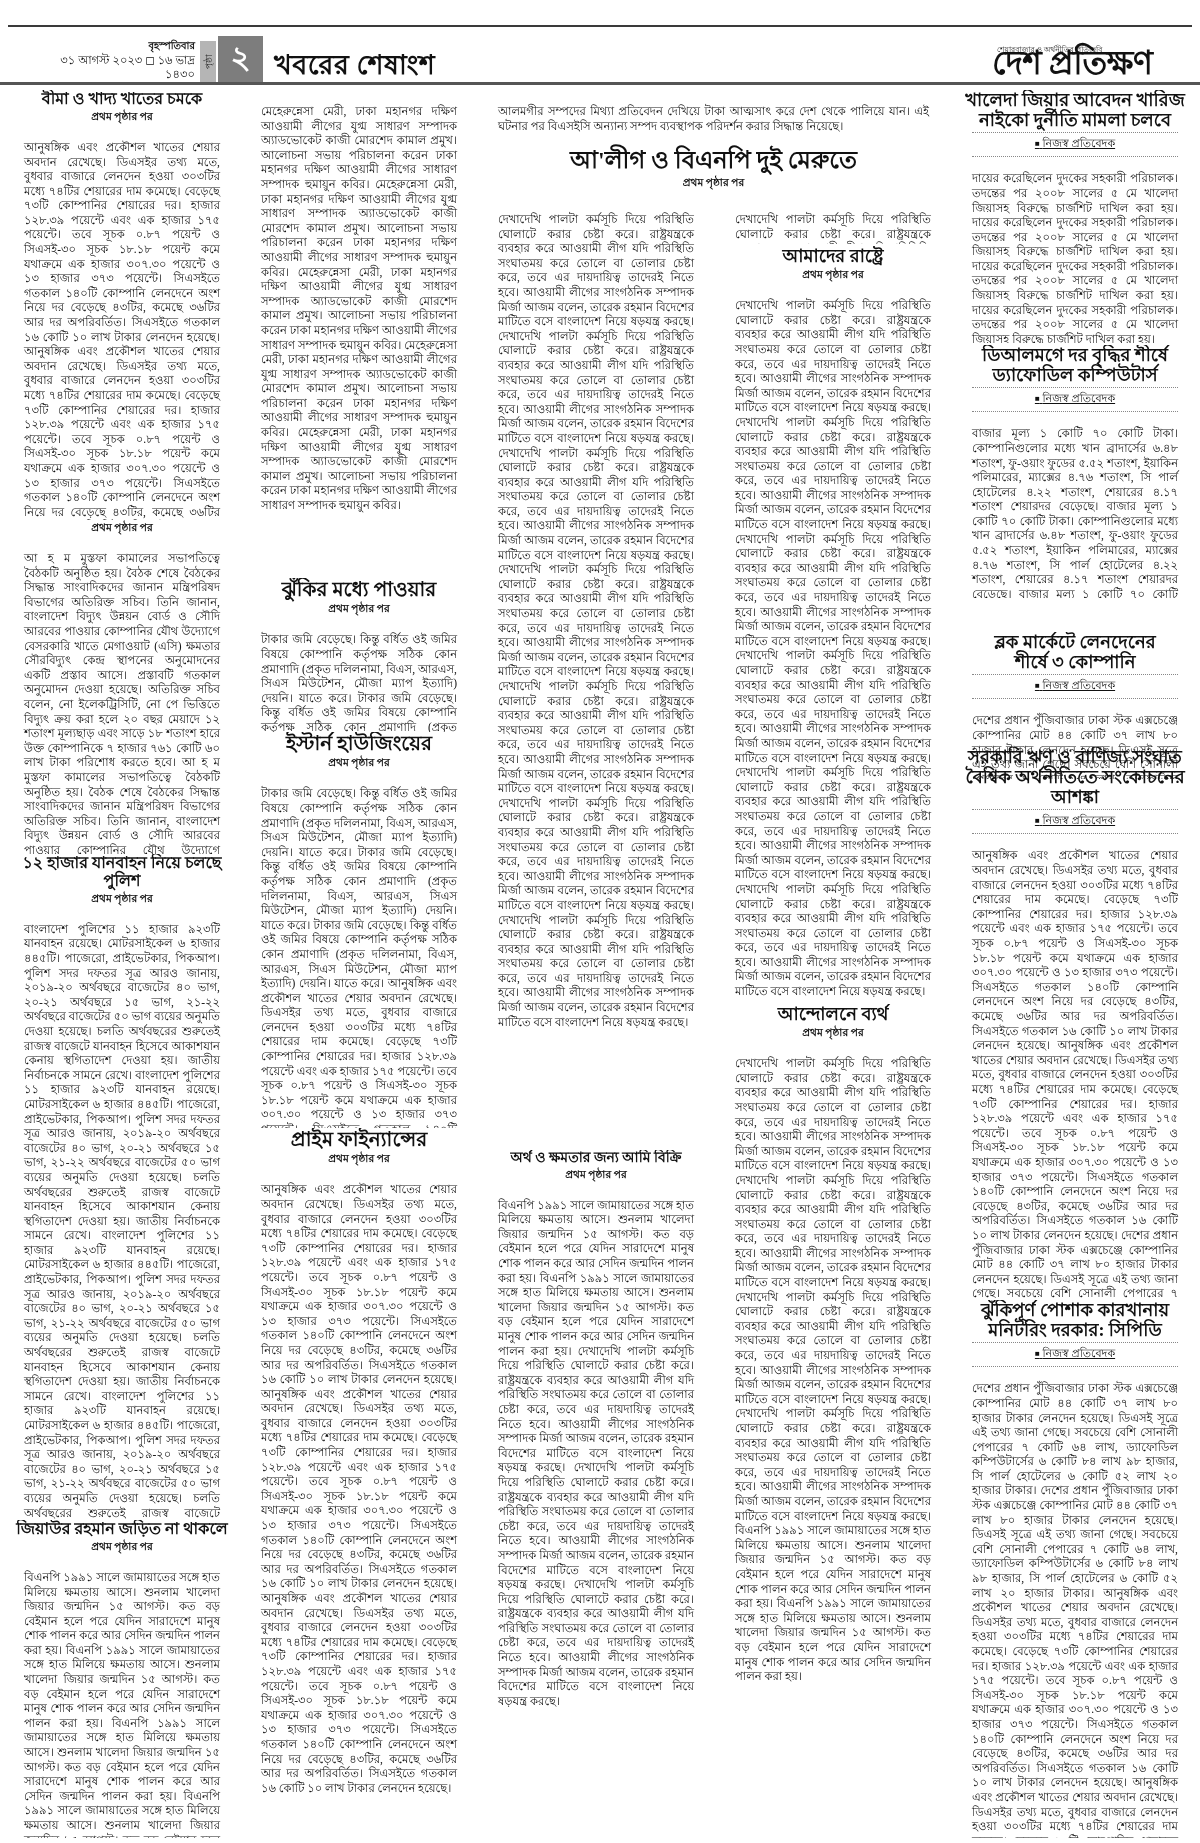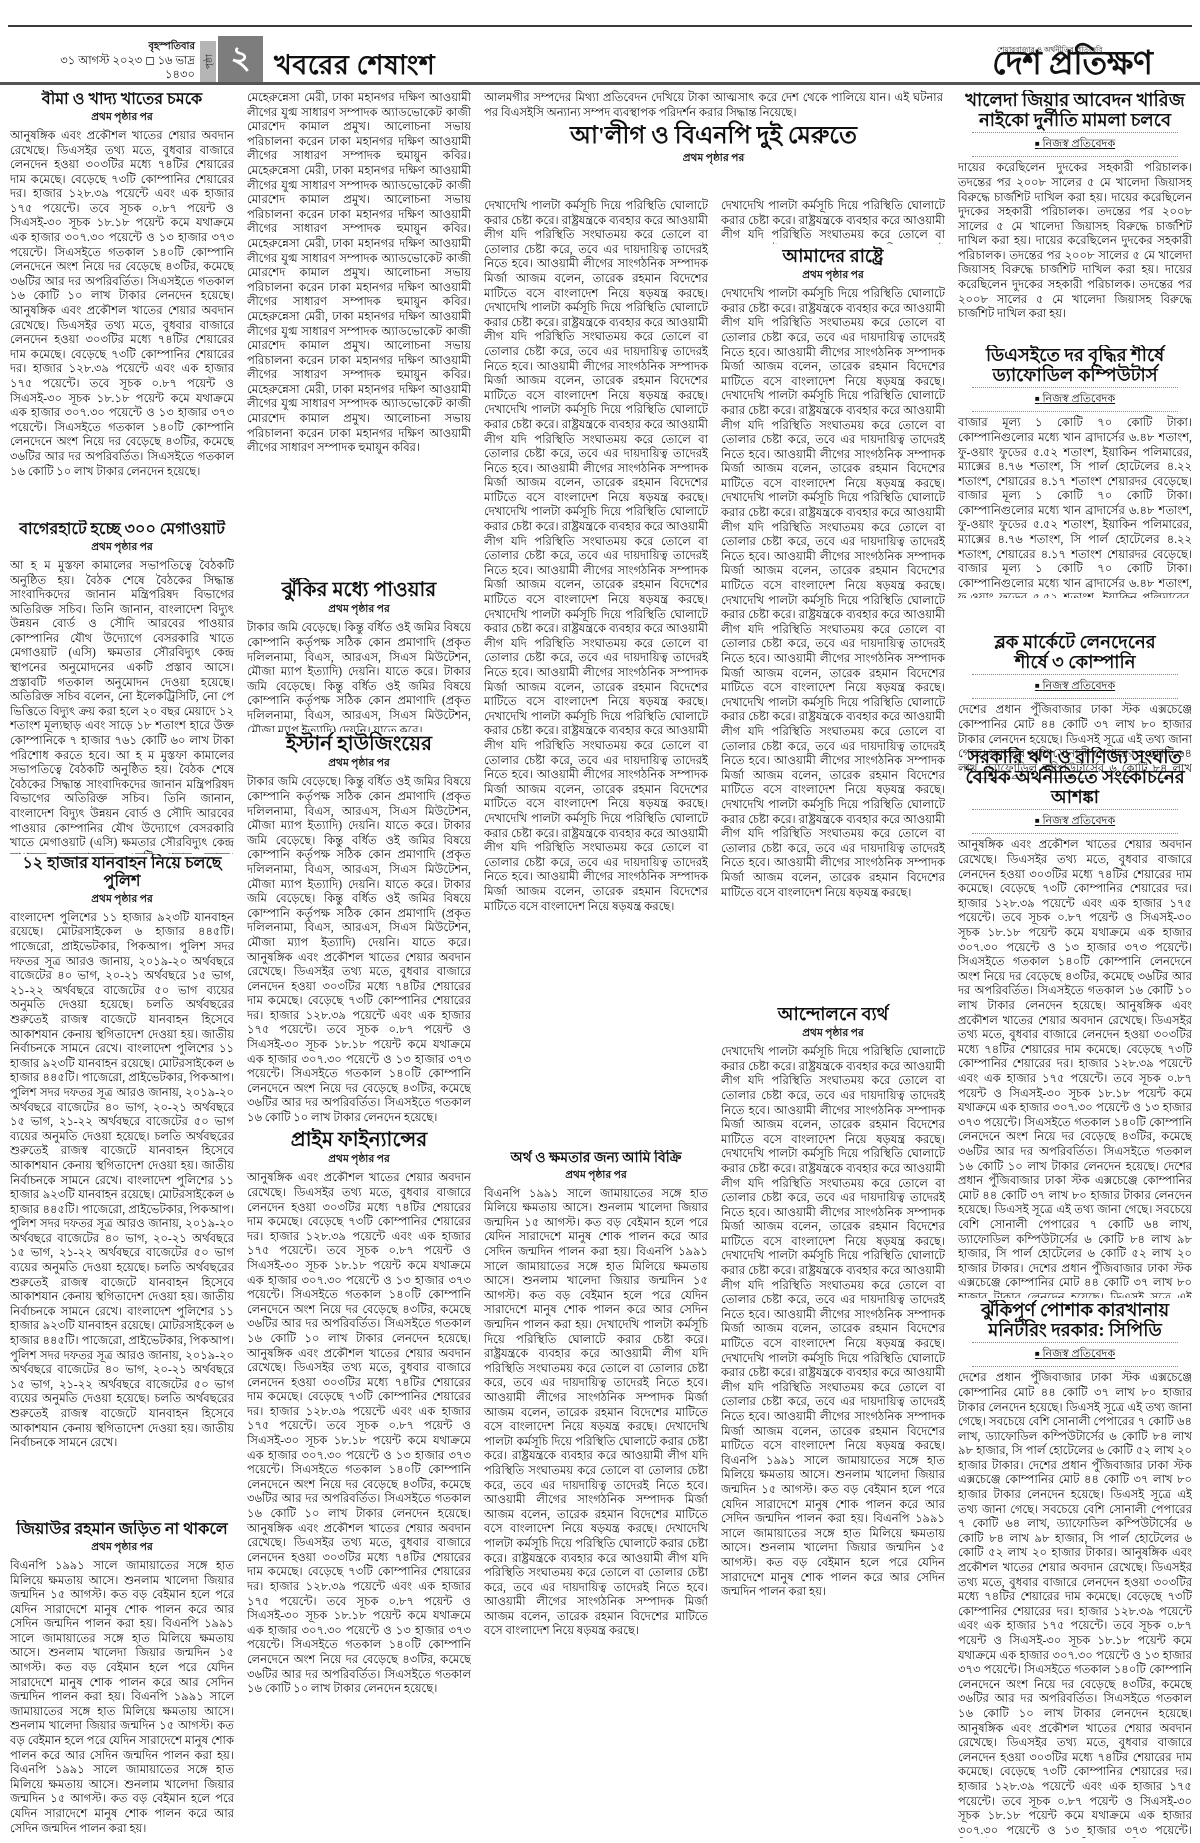--- a/index.html
+++ b/index.html
@@ -26,21 +26,21 @@
   }
   .section-title{position:absolute;left:274px;top:44px;font-size:27px;font-weight:bold;letter-spacing:.5px;}
   .tagline{position:absolute;left:997px;top:44px;width:195px;font-size:7.5px;text-align:left;}
   .paper-name{position:absolute;left:992px;top:46px;width:200px;font-size:33px;font-weight:900;letter-spacing:-.5px;line-height:1.05;}
   
   .art{position:absolute;overflow:hidden;}
   .hl{margin:0 0 1px 0;font-weight:bold;text-align:center;line-height:1.12;}
   .s24{font-size:24px;} .s21{font-size:16px;} .s20{font-size:20px;}
   .s18{font-size:18px;} .s17{font-size:14px;} .s16{font-size:18px;}
   .kick{font-size:10.5px;font-weight:bold;text-align:center;margin:0 0 2px 0;}
-  .bd{margin:0;font-size:11.5px;line-height:1.27;text-align:justify;text-justify:inter-word;}
+  .bd{margin:14px;font-size:11.5px;line-height:1.27;text-align:justify;text-justify:inter-word;}
   .byrow{
     text-align:center;font-size:11px;margin:2px 14px 3px 14px;padding:2px 0;
     border-top:1px dotted #888;border-bottom:1px dotted #888;text-decoration:underline;
   }
   .bullet{font-size:8px;vertical-align:1px;}
 </style>
 </head>
 <body>
 
 <div class="page">
@@ -61,21 +61,20 @@
 
   <div class="rule-mast"></div>
 
   <div class="art" style="left:10px;top:90px;width:224px;height:430px">
     <h2 class="hl s21">বীমা ও খাদ্য খাতের চমকে</h2>
     <div class="kick">প্রথম পৃষ্ঠার পর</div>
     <p class="bd"><span>আনুষঙ্গিক এবং প্রকৌশল খাতের শেয়ার অবদান রেখেছে। ডিএসইর তথ্য মতে, বুধবার বাজারে লেনদেন হওয়া ৩০৩টির মধ্যে ৭৪টির শেয়ারের দাম কমেছে। বেড়েছে ৭৩টি কোম্পানির শেয়ারের দর। হাজার ১২৮.৩৯ পয়েন্টে এবং এক হাজার ১৭৫ পয়েন্টে। তবে সূচক ০.৮৭ পয়েন্ট ও সিএসই-৩০ সূচক ১৮.১৮ পয়েন্ট কমে যথাক্রমে এক হাজার ৩০৭.৩০ পয়েন্টে ও ১৩ হাজার ৩৭৩ পয়েন্টে। সিএসইতে গতকাল ১৪০টি কোম্পানি লেনদেনে অংশ নিয়ে দর বেড়েছে ৪৩টির, কমেছে ৩৬টির আর দর অপরিবর্তিত। সিএসইতে গতকাল ১৬ কোটি ১০ লাখ টাকার লেনদেন হয়েছে। আনুষঙ্গিক এবং প্রকৌশল খাতের শেয়ার অবদান রেখেছে। ডিএসইর তথ্য মতে, বুধবার বাজারে লেনদেন হওয়া ৩০৩টির মধ্যে ৭৪টির শেয়ারের দাম কমেছে। বেড়েছে ৭৩টি কোম্পানির শেয়ারের দর। হাজার ১২৮.৩৯ পয়েন্টে এবং এক হাজার ১৭৫ পয়েন্টে। তবে সূচক ০.৮৭ পয়েন্ট ও সিএসই-৩০ সূচক ১৮.১৮ পয়েন্ট কমে যথাক্রমে এক হাজার ৩০৭.৩০ পয়েন্টে ও ১৩ হাজার ৩৭৩ পয়েন্টে। সিএসইতে গতকাল ১৪০টি কোম্পানি লেনদেনে অংশ নিয়ে দর বেড়েছে ৪৩টির, কমেছে ৩৬টির আর দর অপরিবর্তিত। সিএসইতে গতকাল ১৬ কোটি ১০ লাখ টাকার লেনদেন হয়েছে।</span></p>
   </div>
 
   <div class="art" style="left:10px;top:520px;width:224px;height:334px">
-    <h2 class="hl s21">বাগেরহাটে হচ্ছে ৩০০ মেগাওয়াট</h2>
     <div class="kick">প্রথম পৃষ্ঠার পর</div>
     <p class="bd"><span>আ হ ম মুস্তফা কামালের সভাপতিত্বে বৈঠকটি অনুষ্ঠিত হয়। বৈঠক শেষে বৈঠকের সিদ্ধান্ত সাংবাদিকদের জানান মন্ত্রিপরিষদ বিভাগের অতিরিক্ত সচিব। তিনি জানান, বাংলাদেশ বিদ্যুৎ উন্নয়ন বোর্ড ও সৌদি আরবের পাওয়ার কোম্পানির যৌথ উদ্যোগে বেসরকারি খাতে মেগাওয়াট (এসি) ক্ষমতার সৌরবিদ্যুৎ কেন্দ্র স্থাপনের অনুমোদনের একটি প্রস্তাব আসে। প্রস্তাবটি গতকাল অনুমোদন দেওয়া হয়েছে। অতিরিক্ত সচিব বলেন, নো ইলেকট্রিসিটি, নো পে ভিত্তিতে বিদ্যুৎ ক্রয় করা হলে ২০ বছর মেয়াদে ১২ শতাংশ মূল্যছাড় এবং সাড়ে ১৮ শতাংশ হারে উক্ত কোম্পানিকে ৭ হাজার ৭৬১ কোটি ৬০ লাখ টাকা পরিশোধ করতে হবে। আ হ ম মুস্তফা কামালের সভাপতিত্বে বৈঠকটি অনুষ্ঠিত হয়। বৈঠক শেষে বৈঠকের সিদ্ধান্ত সাংবাদিকদের জানান মন্ত্রিপরিষদ বিভাগের অতিরিক্ত সচিব। তিনি জানান, বাংলাদেশ বিদ্যুৎ উন্নয়ন বোর্ড ও সৌদি আরবের পাওয়ার কোম্পানির যৌথ উদ্যোগে বেসরকারি খাতে মেগাওয়াট (এসি) ক্ষমতার সৌরবিদ্যুৎ কেন্দ্র স্থাপনের অনুমোদনের একটি প্রস্তাব আসে। প্রস্তাবটি গতকাল অনুমোদন দেওয়া হয়েছে। অতিরিক্ত সচিব বলেন, নো ইলেকট্রিসিটি, নো পে ভিত্তিতে বিদ্যুৎ ক্রয় করা হলে ২০ বছর মেয়াদে ১২ শতাংশ মূল্যছাড় এবং সাড়ে ১৮ শতাংশ হারে উক্ত কোম্পানিকে ৭ হাজার ৭৬১ কোটি ৬০ লাখ টাকা পরিশোধ করতে হবে।</span></p>
   </div>
 
   <div class="art" style="left:10px;top:854px;width:224px;height:666px">
     <h2 class="hl s21">১২ হাজার যানবাহন নিয়ে চলছে পুলিশ</h2>
     <div class="kick">প্রথম পৃষ্ঠার পর</div>
     <p class="bd"><span>বাংলাদেশ পুলিশের ১১ হাজার ৯২৩টি যানবাহন রয়েছে। মোটরসাইকেল ৬ হাজার ৪৪৫টি। পাজেরো, প্রাইভেটকার, পিকআপ। পুলিশ সদর দফতর সূত্র আরও জানায়, ২০১৯-২০ অর্থবছরে বাজেটের ৪০ ভাগ, ২০-২১ অর্থবছরে ১৫ ভাগ, ২১-২২ অর্থবছরে বাজেটের ৫০ ভাগ ব্যয়ের অনুমতি দেওয়া হয়েছে। চলতি অর্থবছরের শুরুতেই রাজস্ব বাজেটে যানবাহন হিসেবে আকাশযান কেনায় স্থগিতাদেশ দেওয়া হয়। জাতীয় নির্বাচনকে সামনে রেখে। বাংলাদেশ পুলিশের ১১ হাজার ৯২৩টি যানবাহন রয়েছে। মোটরসাইকেল ৬ হাজার ৪৪৫টি। পাজেরো, প্রাইভেটকার, পিকআপ। পুলিশ সদর দফতর সূত্র আরও জানায়, ২০১৯-২০ অর্থবছরে বাজেটের ৪০ ভাগ, ২০-২১ অর্থবছরে ১৫ ভাগ, ২১-২২ অর্থবছরে বাজেটের ৫০ ভাগ ব্যয়ের অনুমতি দেওয়া হয়েছে। চলতি অর্থবছরের শুরুতেই রাজস্ব বাজেটে যানবাহন হিসেবে আকাশযান কেনায় স্থগিতাদেশ দেওয়া হয়। জাতীয় নির্বাচনকে সামনে রেখে। বাংলাদেশ পুলিশের ১১ হাজার ৯২৩টি যানবাহন রয়েছে। মোটরসাইকেল ৬ হাজার ৪৪৫টি। পাজেরো, প্রাইভেটকার, পিকআপ। পুলিশ সদর দফতর সূত্র আরও জানায়, ২০১৯-২০ অর্থবছরে বাজেটের ৪০ ভাগ, ২০-২১ অর্থবছরে ১৫ ভাগ, ২১-২২ অর্থবছরে বাজেটের ৫০ ভাগ ব্যয়ের অনুমতি দেওয়া হয়েছে। চলতি অর্থবছরের শুরুতেই রাজস্ব বাজেটে যানবাহন হিসেবে আকাশযান কেনায় স্থগিতাদেশ দেওয়া হয়। জাতীয় নির্বাচনকে সামনে রেখে। বাংলাদেশ পুলিশের ১১ হাজার ৯২৩টি যানবাহন রয়েছে। মোটরসাইকেল ৬ হাজার ৪৪৫টি। পাজেরো, প্রাইভেটকার, পিকআপ। পুলিশ সদর দফতর সূত্র আরও জানায়, ২০১৯-২০ অর্থবছরে বাজেটের ৪০ ভাগ, ২০-২১ অর্থবছরে ১৫ ভাগ, ২১-২২ অর্থবছরে বাজেটের ৫০ ভাগ ব্যয়ের অনুমতি দেওয়া হয়েছে। চলতি অর্থবছরের শুরুতেই রাজস্ব বাজেটে যানবাহন হিসেবে আকাশযান কেনায় স্থগিতাদেশ দেওয়া হয়। জাতীয় নির্বাচনকে সামনে রেখে।</span></p>
   </div>
 
@@ -143,21 +142,21 @@
     <h2 class="hl s16">
       <span style="display:block">খালেদা জিয়ার আবেদন খারিজ</span>
       <span style="display:block">নাইকো দুর্নীতি মামলা চলবে</span>
     </h2>
     <div class="byrow"><span class="bullet">■</span> <span>নিজস্ব প্রতিবেদক</span></div>
     <p class="bd"><span>দায়ের করেছিলেন দুদকের সহকারী পরিচালক। তদন্তের পর ২০০৮ সালের ৫ মে খালেদা জিয়াসহ বিরুদ্ধে চার্জশিট দাখিল করা হয়। দায়ের করেছিলেন দুদকের সহকারী পরিচালক। তদন্তের পর ২০০৮ সালের ৫ মে খালেদা জিয়াসহ বিরুদ্ধে চার্জশিট দাখিল করা হয়। দায়ের করেছিলেন দুদকের সহকারী পরিচালক। তদন্তের পর ২০০৮ সালের ৫ মে খালেদা জিয়াসহ বিরুদ্ধে চার্জশিট দাখিল করা হয়। দায়ের করেছিলেন দুদকের সহকারী পরিচালক। তদন্তের পর ২০০৮ সালের ৫ মে খালেদা জিয়াসহ বিরুদ্ধে চার্জশিট দাখিল করা হয়।</span></p>
   </div>
 
   <div class="art" style="left:958px;top:345px;width:234px;height:253px">
     <h2 class="hl s16">
-      <span style="display:block">ডিএসইতে দর বৃদ্ধির শীর্ষে</span>
+      <span style="display:block">ডিআলমগে দর বৃদ্ধির শীর্ষে</span>
       <span style="display:block">ড্যাফোডিল কম্পিউটার্স</span>
     </h2>
     <div class="byrow"><span class="bullet">■</span> <span>নিজস্ব প্রতিবেদক</span></div>
     <p class="bd"><span>বাজার মূল্য ১ কোটি ৭০ কোটি টাকা। কোম্পানিগুলোর মধ্যে খান ব্রাদার্সের ৬.৪৮ শতাংশ, ফু-ওয়াং ফুডের ৫.৫২ শতাংশ, ইয়াকিন পলিমারের, ম্যাক্সের ৪.৭৬ শতাংশ, সি পার্ল হোটেলের ৪.২২ শতাংশ, শেয়ারের ৪.১৭ শতাংশ শেয়ারদর বেড়েছে। বাজার মূল্য ১ কোটি ৭০ কোটি টাকা। কোম্পানিগুলোর মধ্যে খান ব্রাদার্সের ৬.৪৮ শতাংশ, ফু-ওয়াং ফুডের ৫.৫২ শতাংশ, ইয়াকিন পলিমারের, ম্যাক্সের ৪.৭৬ শতাংশ, সি পার্ল হোটেলের ৪.২২ শতাংশ, শেয়ারের ৪.১৭ শতাংশ শেয়ারদর বেড়েছে। বাজার মূল্য ১ কোটি ৭০ কোটি টাকা। কোম্পানিগুলোর মধ্যে খান ব্রাদার্সের ৬.৪৮ শতাংশ, ফু-ওয়াং ফুডের ৫.৫২ শতাংশ, ইয়াকিন পলিমারের, ম্যাক্সের ৪.৭৬ শতাংশ, সি পার্ল হোটেলের ৪.২২ শতাংশ, শেয়ারের ৪.১৭ শতাংশ শেয়ারদর বেড়েছে।</span></p>
   </div>
 
   <div class="art" style="left:958px;top:632px;width:234px;height:147px">
     <h2 class="hl s16">
       <span style="display:block">ব্লক মার্কেটে লেনদেনের</span>
       <span style="display:block">শীর্ষে ৩ কোম্পানি</span>

